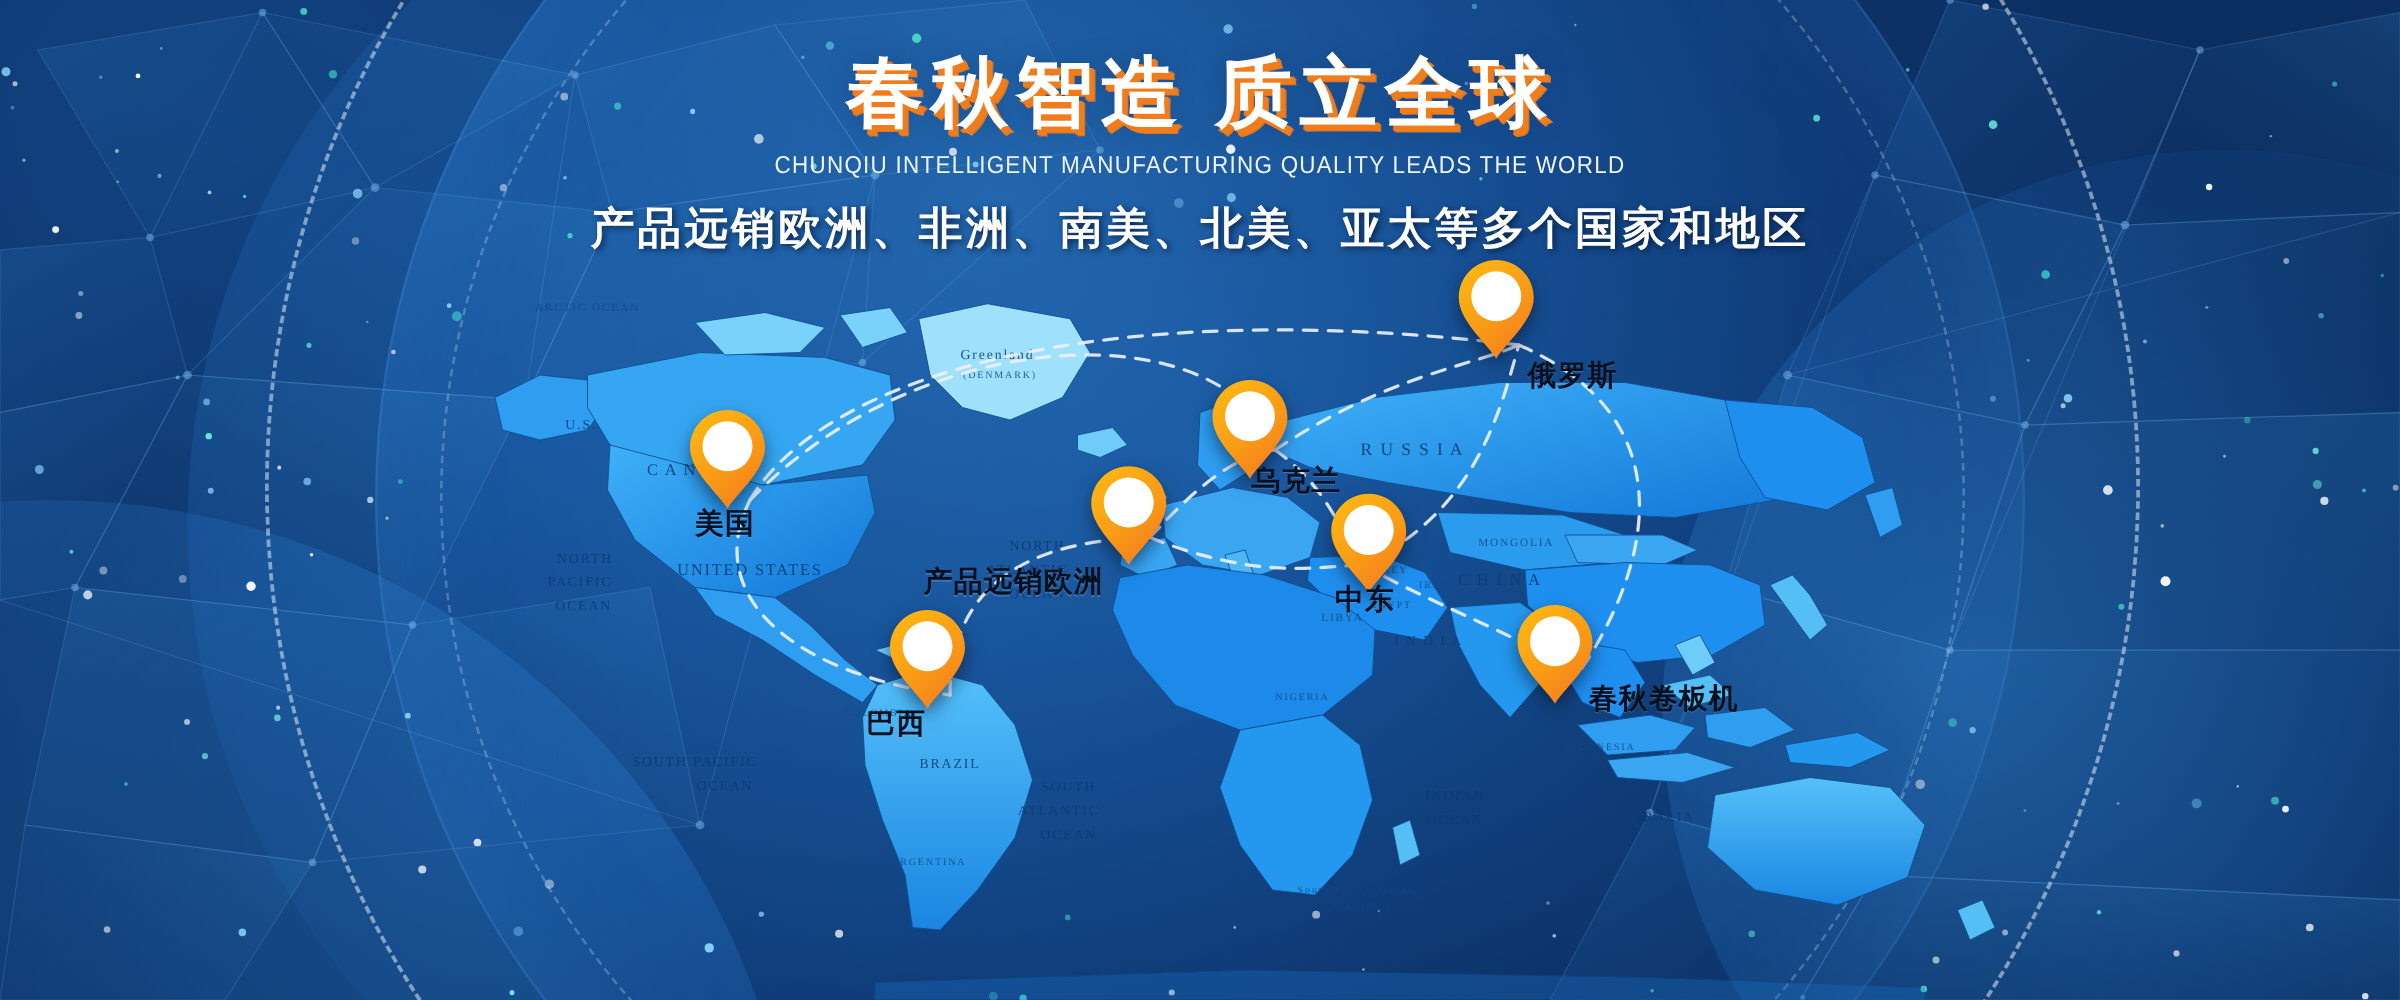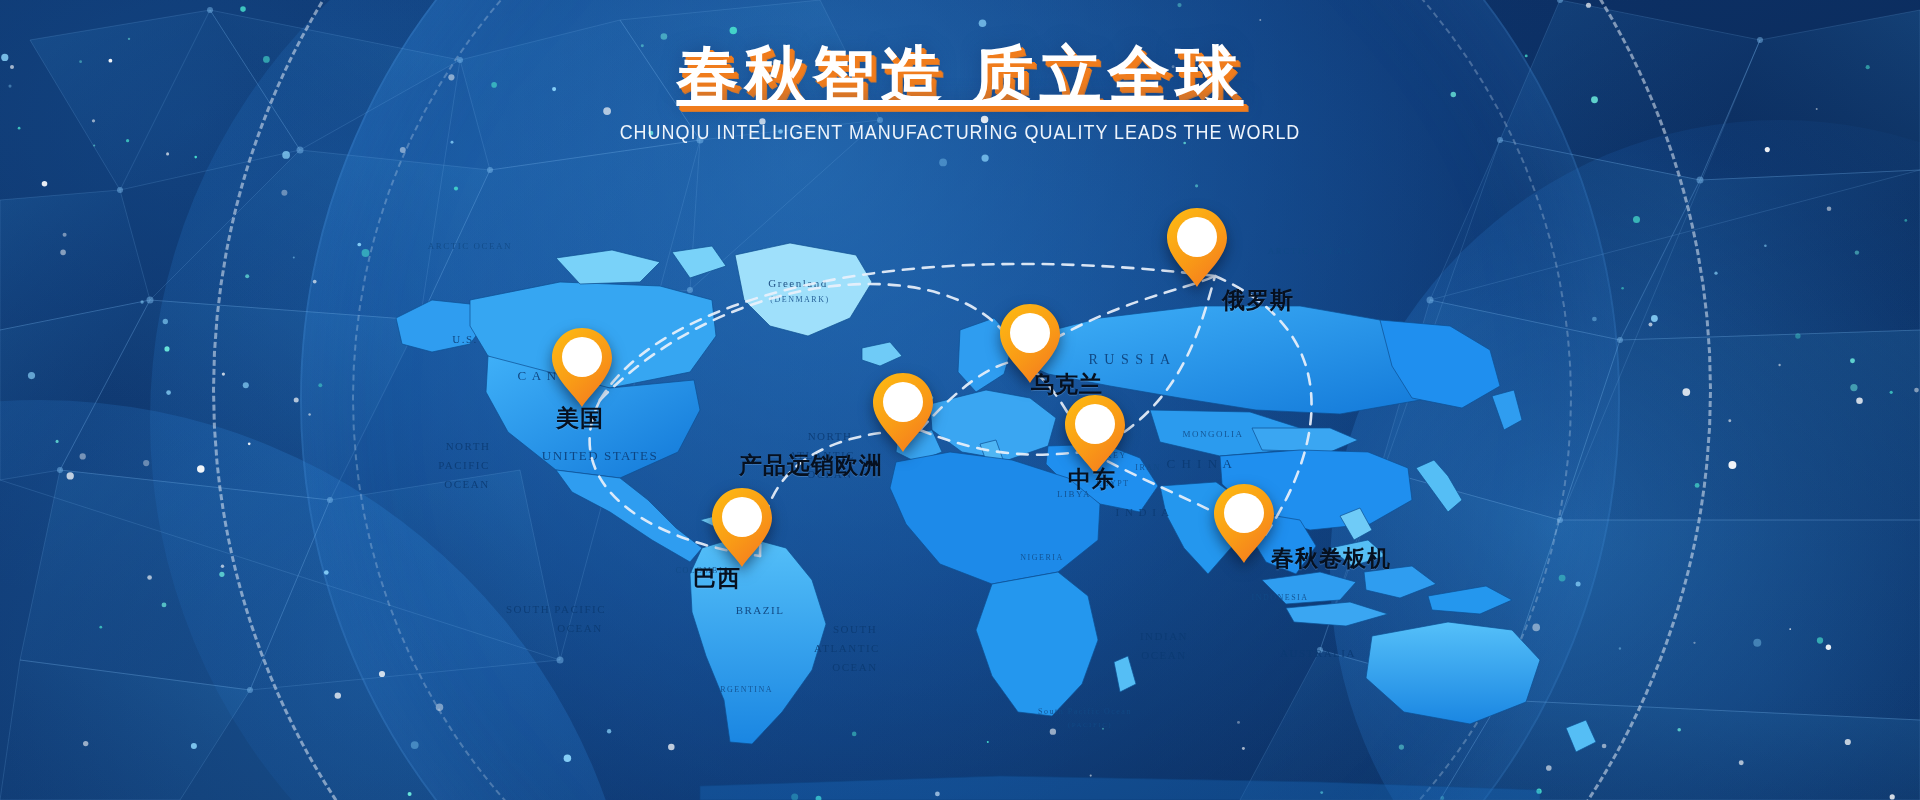--- a/index.html
+++ b/index.html
@@ -56,21 +56,20 @@
   #headings {
     position:absolute; left:0; top:42px; width:1920px; text-align:center; z-index:40;
   }
   #main-title {
     font-family:"Liberation Sans", sans-serif;
     font-size:62px; font-weight:bold; color:#ffffff; letter-spacing:6px;
     line-height:1.08;
     text-shadow:
       3px 4px 0 #f07c1c, 4px 5px 0 #f07c1c, 5px 6px 0 rgba(240,124,28,0.85),
       0 0 18px rgba(20,60,120,0.6);
-    text-decoration: underline;
   }
   #sub-title-en {
     margin-top:12px;
     font-size:19.5px; font-weight:400; color:#eef4fb; letter-spacing:1.1px;
     transform:scaleX(0.92); transform-origin:center;
   }
   #sub-title-cn {
     margin-top:15px;
     font-size:35px; font-weight:bold; color:#ffffff; letter-spacing:2.5px;
     text-shadow:2px 2px 5px rgba(6,26,60,0.85);
@@ -461,20 +460,21 @@
       <path d="M920,430 C960,386 990,364 1020,360"></path>
       <path d="M760,556 C760,470 820,432 920,430"></path>
       <path d="M600,400 C560,480 640,540 760,556"></path>
       <path d="M920,430 C1010,466 1060,452 1090,452"></path>
     </g>
   </svg>
 
   <div id="headings">
     <div id="main-title">春秋智造 质立全球</div>
     <div id="sub-title-en">CHUNQIU INTELLIGENT MANUFACTURING QUALITY LEADS THE WORLD</div>
+    <div id="sub-title-cn">产品远销欧洲、非洲、南美、北美、亚太等多个国家和地区</div>
   </div>
 
   <div id="markers">
       <div class="marker" style="left: 551px; top: 327px;">
         <div class="pin">
           <svg width="62" height="82" viewBox="0 0 62 82">
             <defs>
               <linearGradient id="pg0" x1="0.15" y1="0" x2="0.85" y2="1">
                 <stop offset="0%" stop-color="#fdb813"></stop>
                 <stop offset="55%" stop-color="#f99a16"></stop>
@@ -512,21 +512,21 @@
                 <stop offset="55%" stop-color="#f99a16"></stop>
                 <stop offset="100%" stop-color="#f47920"></stop>
               </linearGradient>
             </defs>
             <path d="M31,1 C14.4,1 1,14.4 1,31 C1,50 24,68 31,80 C38,68 61,50 61,31 C61,14.4 47.6,1 31,1 Z" fill="url(#pg2)"></path>
             <circle cx="31" cy="30" r="20" fill="#ffffff"></circle>
           </svg>
         </div>
         <div class="marker-label" style="left: -133px; top: 78px;">产品远销欧洲</div>
       </div>
-      <div class="marker" style="left: 999px; top: 303px;">
+      <div class="marker" style="left: 969px; top: 303px;">
         <div class="pin">
           <svg width="62" height="82" viewBox="0 0 62 82">
             <defs>
               <linearGradient id="pg3" x1="0.15" y1="0" x2="0.85" y2="1">
                 <stop offset="0%" stop-color="#fdb813"></stop>
                 <stop offset="55%" stop-color="#f99a16"></stop>
                 <stop offset="100%" stop-color="#f47920"></stop>
               </linearGradient>
             </defs>
             <path d="M31,1 C14.4,1 1,14.4 1,31 C1,50 24,68 31,80 C38,68 61,50 61,31 C61,14.4 47.6,1 31,1 Z" fill="url(#pg3)"></path>

